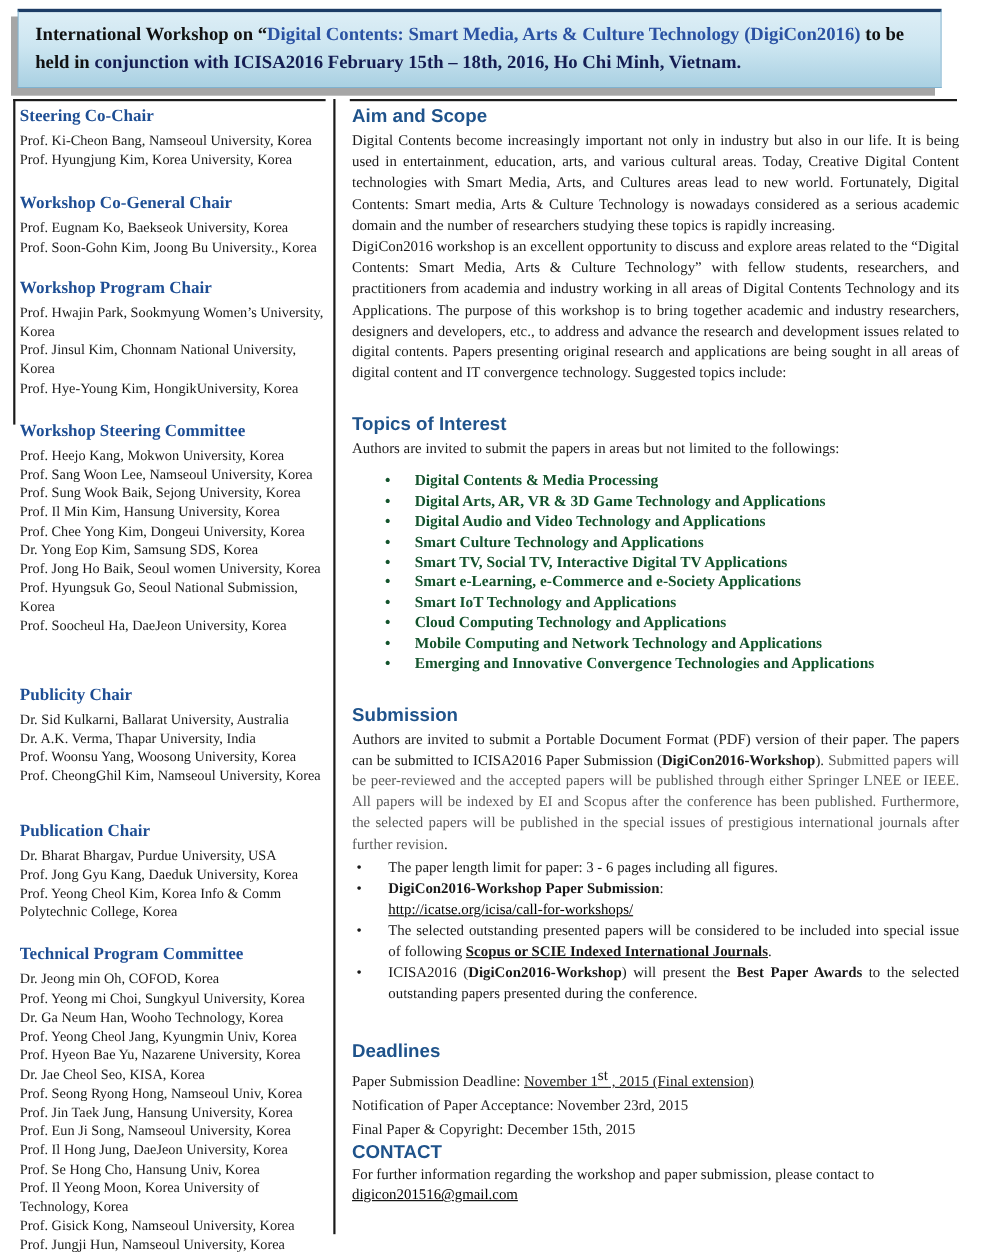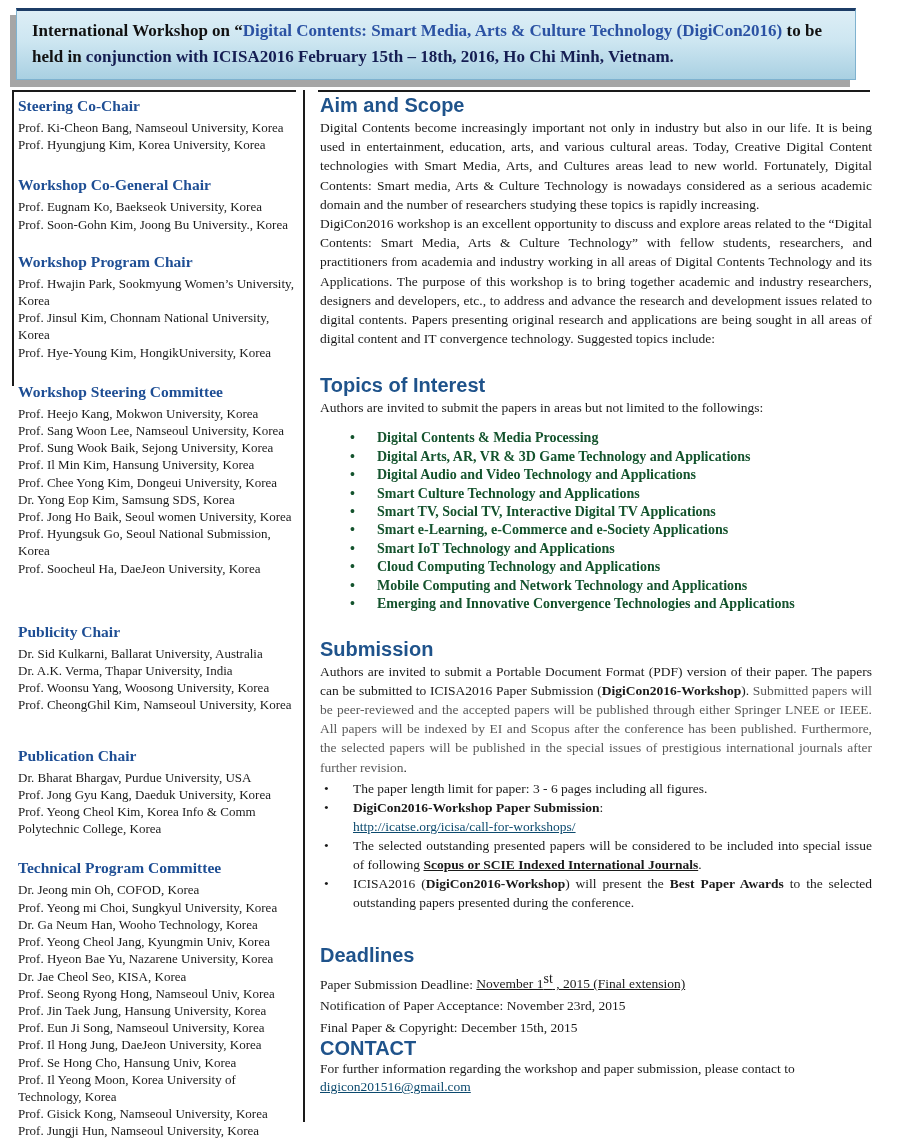--- a/index.html
+++ b/index.html
@@ -34,34 +34,34 @@
   #ls1{margin-bottom:22px;}
   #ls2{margin-bottom:19px;}
   #ls3{margin-bottom:21px;}
   #ls4{margin-bottom:45px;}
   #ls5{margin-bottom:32px;}
   #ls6{margin-bottom:21px;}
 
   
   .right-col{position:absolute;left:320px;top:96px;width:552px;}
   .rhead{margin:0 0 3px 0;font-family:"Liberation Sans", sans-serif;font-weight:bold;
-         font-size:20px;line-height:19px;color:#1f538b;}
+         font-size:17px;line-height:19px;color:#1f538b;}
   .rbody{font-size:13.5px;line-height:19.2px;text-align:justify;color:#1a1a1a;}
   .gray{color:#595959;margin-top:34px;}
   .tblock{margin-top:28px;}
   .sblock{margin-top:26px;}
   .dblock{margin-top:34px;}
   .topics-intro{font-size:13.5px;line-height:19px;margin-bottom:12px;}
   .topic-item{position:relative;padding-left:57px;font-weight:bold;font-size:14px;
               line-height:18.4px;color:#14532d;}
   .topic-item::before{content:"•";position:absolute;left:30px;top:0;font-weight:bold;}
   .sub-bullet{position:relative;padding-left:33px;font-size:13.5px;line-height:19px;
               text-align:justify;}
   .sub-bullet::before{content:"•";position:absolute;left:4px;top:0;}
-  .link{color:#0c4a6e;text-decoration:underline;cursor:pointer;}
+  .link{color:#000000;text-decoration:underline;cursor:pointer;}
   .bold{font-weight:bold;}
   .bold-u{font-weight:bold;text-decoration:underline;}
   .dline{font-size:13.5px;line-height:22px;}
   .uline{text-decoration:underline;}
   sup{font-size:14px;margin-top:30px;}
   .contact-text{font-size:13.5px;line-height:18px;}
 </style>
 </head>
 <body>
 

